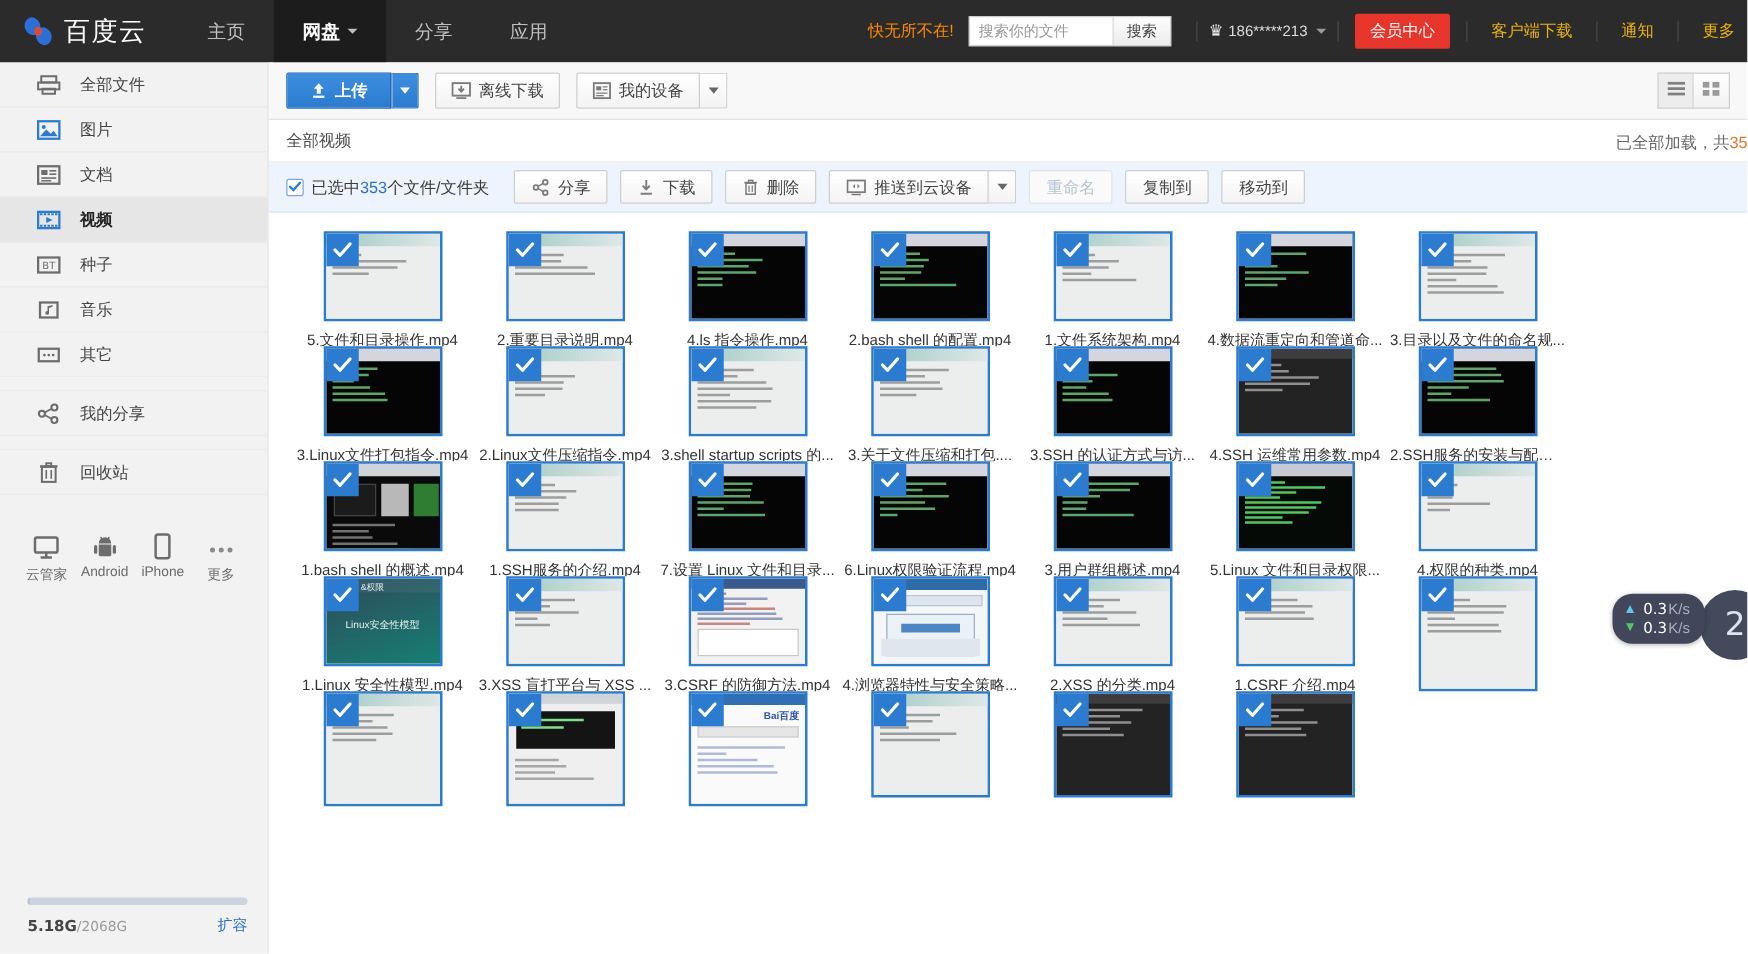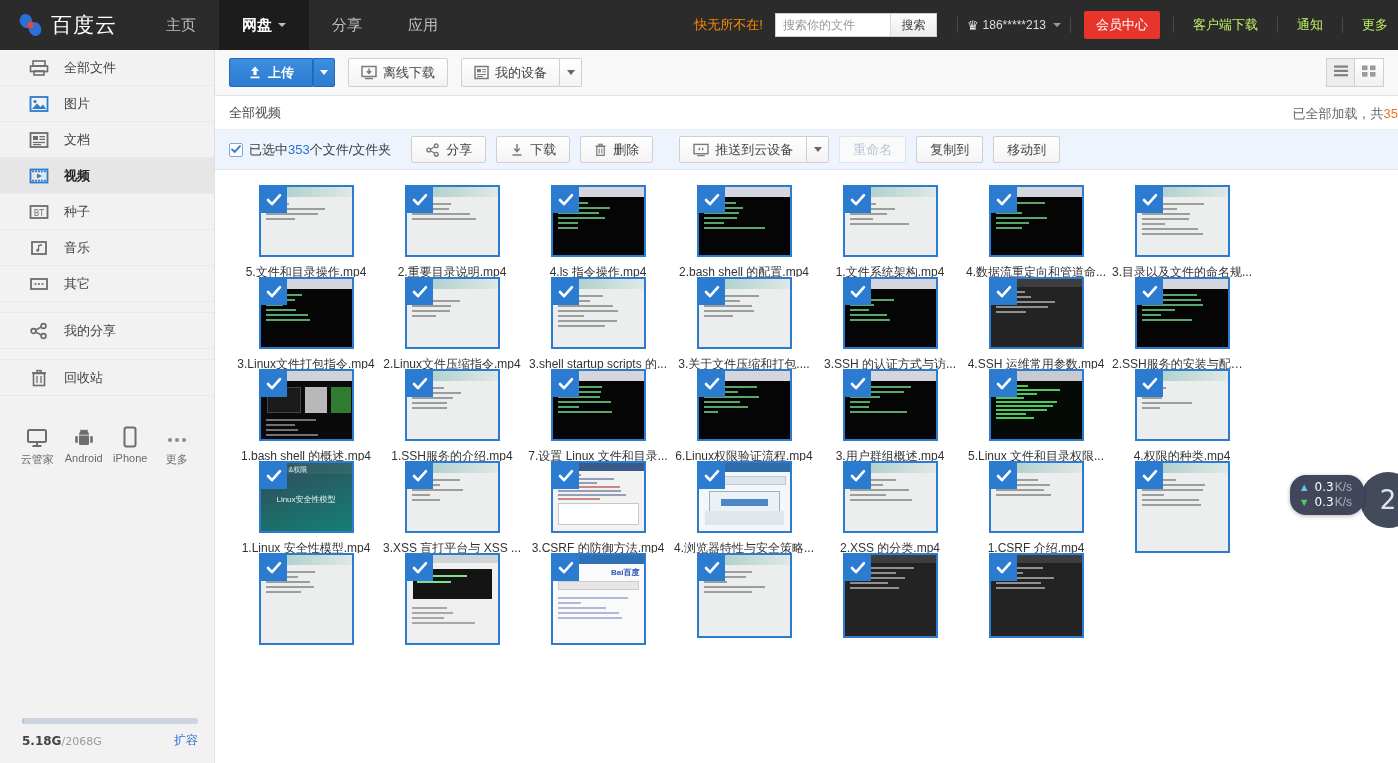--- a/index.html
+++ b/index.html
@@ -72,21 +72,21 @@
   .chip-caret {
     display: inline-block; margin-left: 7px;
     border-left: 4px solid transparent; border-right: 4px solid transparent;
     border-top: 4px solid #9a9a9a;
   }
   .vip-btn {
     background: #e8352b; color: #fff; font-size: 13px;
     padding: 5px 12px; border-radius: 2px; cursor: pointer;
     margin: 0 4px; white-space: nowrap;
   }
-  .hdr-link { color: #bef264; font-size: 13px; padding: 0 10px; cursor: pointer; white-space: nowrap; }
+  .hdr-link { color: #eab308; font-size: 13px; padding: 0 10px; cursor: pointer; white-space: nowrap; }
 
   
   .body-wrap { display: flex; width: 1398px; height: 713px; }
 
   
   .sidebar {
     width: 215px; flex: 0 0 215px; height: 713px;
     background: #f2f2f2; border-right: 1px solid #e0e0e0;
     position: relative;
   }
@@ -630,21 +630,21 @@
             <line x1="1.6" y1="3.4" x2="12.4" y2="3.4" stroke="#7b7b7b" stroke-width="1.5"></line>
             <rect x="5.2" y="1.3" width="3.6" height="1.9" fill="none" stroke="#7b7b7b" stroke-width="1.2"></rect>
             <line x1="5.6" y1="5.8" x2="5.6" y2="11.3" stroke="#7b7b7b" stroke-width="1.1"></line>
             <line x1="8.4" y1="5.8" x2="8.4" y2="11.3" stroke="#7b7b7b" stroke-width="1.1"></line>
           </svg>
         </span>
         <span>删除</span>
       </div>
 
       <div style="display:flex;">
-        <div class="btn-sm btn-left-of-attach" style="border-radius:2px 0 0 2px;margin-left:16px;">
+        <div class="btn-sm btn-left-of-attach" style="border-radius:2px 0 0 2px;">
           <span class="bico">
             <svg width="16" height="14" viewBox="0 0 17 15">
               <rect x="1" y="1.5" width="15" height="10" fill="none" stroke="#7b7b7b" stroke-width="1.5"></rect>
               <path d="M5.5 6.5 L7.5 4.6 V8.4 Z" fill="#7b7b7b"></path>
               <path d="M11.5 6.5 L9.5 4.6 V8.4 Z" fill="#7b7b7b"></path>
               <line x1="4.5" y1="13.5" x2="12.5" y2="13.5" stroke="#7b7b7b" stroke-width="1.4"></line>
             </svg>
           </span>
           <span>推送到云设备</span>
         </div>

